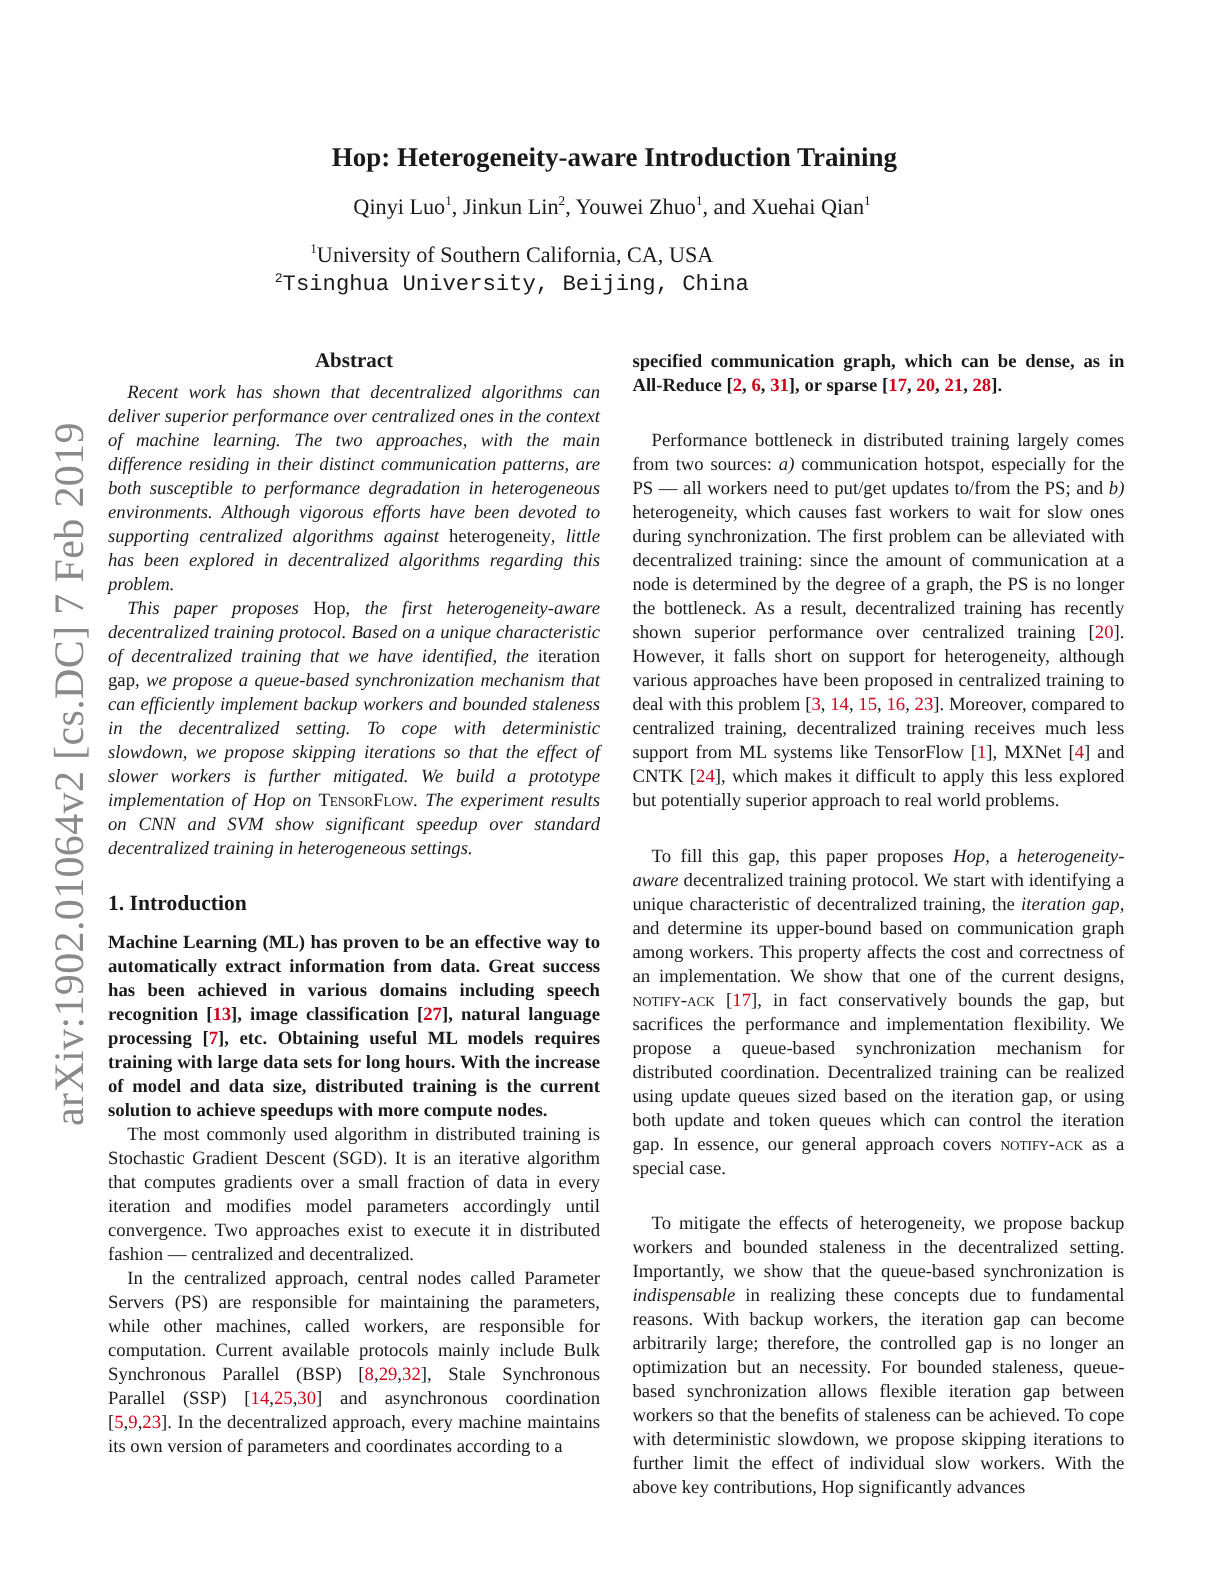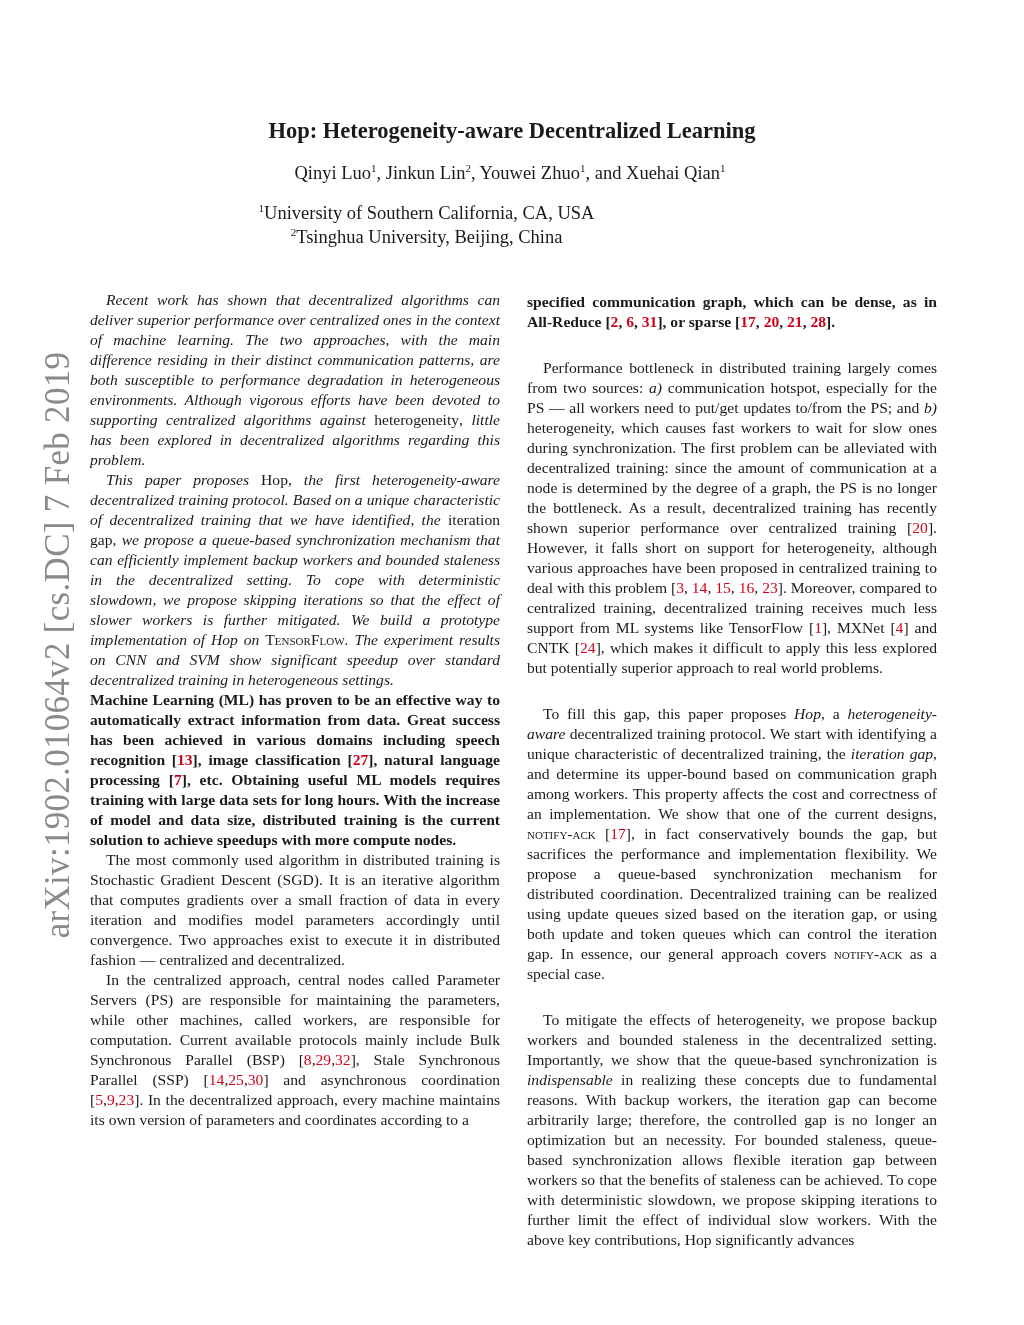--- a/index.html
+++ b/index.html
@@ -2,21 +2,21 @@
 <html><head>
 <meta charset="utf-8">
 <style>
   html, body { margin: 0; padding: 0; background: #ffffff; }
   body { width: 1024px; height: 1325px; position: relative; overflow: hidden;
          font-family: "Liberation Serif", "DejaVu Serif", serif; color: #1a1a1a; }
   .title { position: absolute; top: 118px; left: 0; width: 1024px; text-align: center;
            font-size: 22.5px; font-weight: bold; }
   .authors { position: absolute; top: 163px; left: 0; width: 1020px; text-align: center; font-size: 18.5px; }
   .aff { position: absolute; left: 0; width: 853px; text-align: center; font-size: 18.5px; }
-  .aff1 { top: 203px; } .aff2 { top: 227px; }
+  .aff1 { top: 203px; } .aff2 { top: 227px; font-family: Liberation Mono, monospace; }
   sup { font-size: 11px; vertical-align: 7px; line-height: 0; }
   .sidebar { position: absolute; left: 58px; top: 645px; transform: translate(-50%,-50%) rotate(-90deg);
              white-space: nowrap; font-size: 35px; color: #8a8a8a; letter-spacing: 0.3px; }
   .col { position: absolute; width: 410px; font-size: 15.6px; line-height: 20px; text-align: justify; }
   .col-left { left: 90px; top: 290px; }
   .col-right { left: 527px; top: 292px; }
   .abstract-h { text-align: center; font-weight: bold; font-size: 17.5px; margin: 0 0 8px 0; }
   .abs p { font-style: italic; margin: 0; text-indent: 16px; hyphens: none; }
   .sc { font-variant: small-caps; font-style: normal; }
   .h1 { font-weight: bold; font-size: 18px; margin: 24px 0 14px 0; }
@@ -24,34 +24,36 @@
   .body p.first { text-indent: 0; font-weight: bold; }
   .body p.gap { margin-top: 26px; }
   .cite { color: #d0021b; }
   p span { text-align: justify; }
 </style>
 </head>
 <body>
 
 <div class="sidebar">arXiv:1902.01064v2  [cs.DC]  7 Feb 2019</div>
 
-<div class="title">Hop: Heterogeneity-aware Decentralized Learning</div>
+<div class="title">Hop: Heterogeneity-aware Introduction Training</div>
 
 <div class="authors">
   <span>Qinyi Luo</span><sup>1</sup><span>, </span><span>Jinkun Lin</span><sup>2</sup><span>, </span><span>Youwei Zhuo</span><sup>1</sup><span>, and </span><span>Xuehai Qian</span><sup>1</sup>
 </div>
 
 <div class="aff aff1"><sup>1</sup><span>University of Southern California, CA, USA</span></div>
 <div class="aff aff2"><sup>2</sup><span>Tsinghua University, Beijing, China</span></div>
 
 <div class="col col-left">
+  <div class="abstract-h">Abstract</div>
   <div class="abs">
     <p><span style="font-style: italic;">Recent work has shown that decentralized algorithms can deliver superior performance over centralized ones in the context of machine learning. The two approaches, with the main difference residing in their distinct communication patterns, are both susceptible to performance degradation in heterogeneous environments. Although vigorous efforts have been devoted to supporting centralized algorithms against </span><span style="font-style: normal;">heterogeneity</span><span style="font-style: italic;">, little has been explored in decentralized algorithms regarding this problem.</span></p>
     <p><span style="font-style: italic;">This paper proposes </span><span style="font-style: normal;">Hop</span><span style="font-style: italic;">, the first heterogeneity-aware decentralized training protocol. Based on a unique characteristic of decentralized training that we have identified, the </span><span style="font-style: normal;">iteration gap</span><span style="font-style: italic;">, we propose a queue-based synchronization mechanism that can efficiently implement backup workers and bounded staleness in the decentralized setting. To cope with deterministic slowdown, we propose skipping iterations so that the effect of slower workers is further mitigated. We build a prototype implementation of Hop on </span><span class="sc">TensorFlow</span><span style="font-style: italic;">. The experiment results on CNN and SVM show significant speedup over standard decentralized training in heterogeneous settings.</span></p>
   </div>
+  <div class="h1">1. Introduction</div>
   <div class="body">
     <p class="first"><span style="font-style: normal;">Machine Learning (ML) has proven to be an effective way to automatically extract information from data. Great success has been achieved in various domains including speech recognition [</span><a class="cite" style="color: rgb(208, 2, 27); text-decoration: none;">13</a><span style="font-style: normal;">], image classification [</span><a class="cite" style="color: rgb(208, 2, 27); text-decoration: none;">27</a><span style="font-style: normal;">], natural language processing [</span><a class="cite" style="color: rgb(208, 2, 27); text-decoration: none;">7</a><span style="font-style: normal;">], etc. Obtaining useful ML models requires training with large data sets for long hours. With the increase of model and data size, distributed training is the current solution to achieve speedups with more compute nodes.</span></p>
     <p><span style="font-style: normal;">The most commonly used algorithm in distributed training is Stochastic Gradient Descent (SGD). It is an iterative algorithm that computes gradients over a small fraction of data in every iteration and modifies model parameters accordingly until convergence. Two approaches exist to execute it in distributed fashion — centralized and decentralized.</span></p>
     <p><span style="font-style: normal;">In the centralized approach, central nodes called Parameter Servers (PS) are responsible for maintaining the parameters, while other machines, called workers, are responsible for computation. Current available protocols mainly include Bulk Synchronous Parallel (BSP) [</span><a class="cite" style="color: rgb(208, 2, 27); text-decoration: none;">8</a><span style="font-style: normal;">,</span><a class="cite" style="color: rgb(208, 2, 27); text-decoration: none;">29</a><span style="font-style: normal;">,</span><a class="cite" style="color: rgb(208, 2, 27); text-decoration: none;">32</a><span style="font-style: normal;">], Stale Synchronous Parallel (SSP) [</span><a class="cite" style="color: rgb(208, 2, 27); text-decoration: none;">14</a><span style="font-style: normal;">,</span><a class="cite" style="color: rgb(208, 2, 27); text-decoration: none;">25</a><span style="font-style: normal;">,</span><a class="cite" style="color: rgb(208, 2, 27); text-decoration: none;">30</a><span style="font-style: normal;">] and asynchronous coordination [</span><a class="cite" style="color: rgb(208, 2, 27); text-decoration: none;">5</a><span style="font-style: normal;">,</span><a class="cite" style="color: rgb(208, 2, 27); text-decoration: none;">9</a><span style="font-style: normal;">,</span><a class="cite" style="color: rgb(208, 2, 27); text-decoration: none;">23</a><span style="font-style: normal;">]. In the decentralized approach, every machine maintains its own version of parameters and coordinates according to a</span></p>
   </div>
 </div>
 
 <div class="col col-right">
   <div class="body">
     <p class="first"><span style="font-style: normal;">specified communication graph, which can be dense, as in All-Reduce [</span><a class="cite" style="color: rgb(208, 2, 27); text-decoration: none;">2</a><span style="font-style: normal;">, </span><a class="cite" style="color: rgb(208, 2, 27); text-decoration: none;">6</a><span style="font-style: normal;">, </span><a class="cite" style="color: rgb(208, 2, 27); text-decoration: none;">31</a><span style="font-style: normal;">], or sparse [</span><a class="cite" style="color: rgb(208, 2, 27); text-decoration: none;">17</a><span style="font-style: normal;">, </span><a class="cite" style="color: rgb(208, 2, 27); text-decoration: none;">20</a><span style="font-style: normal;">, </span><a class="cite" style="color: rgb(208, 2, 27); text-decoration: none;">21</a><span style="font-style: normal;">, </span><a class="cite" style="color: rgb(208, 2, 27); text-decoration: none;">28</a><span style="font-style: normal;">].</span></p>

